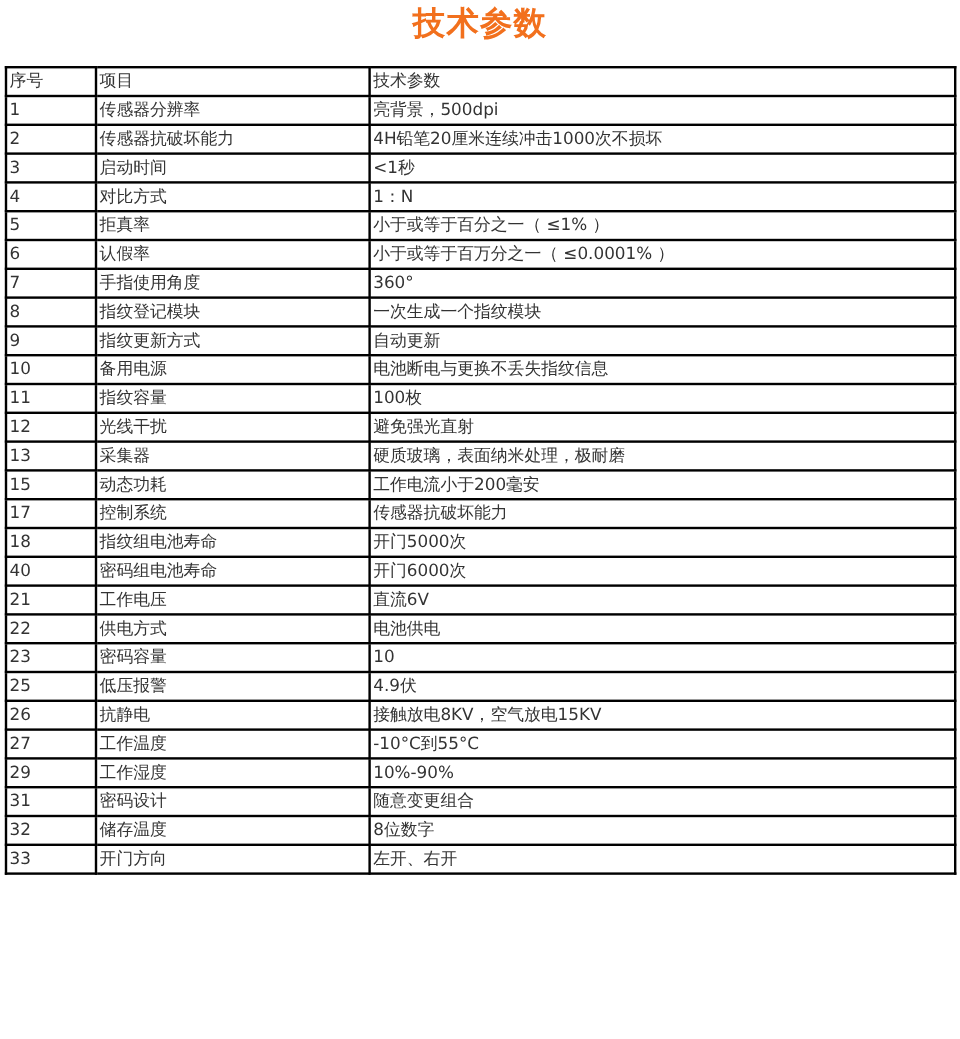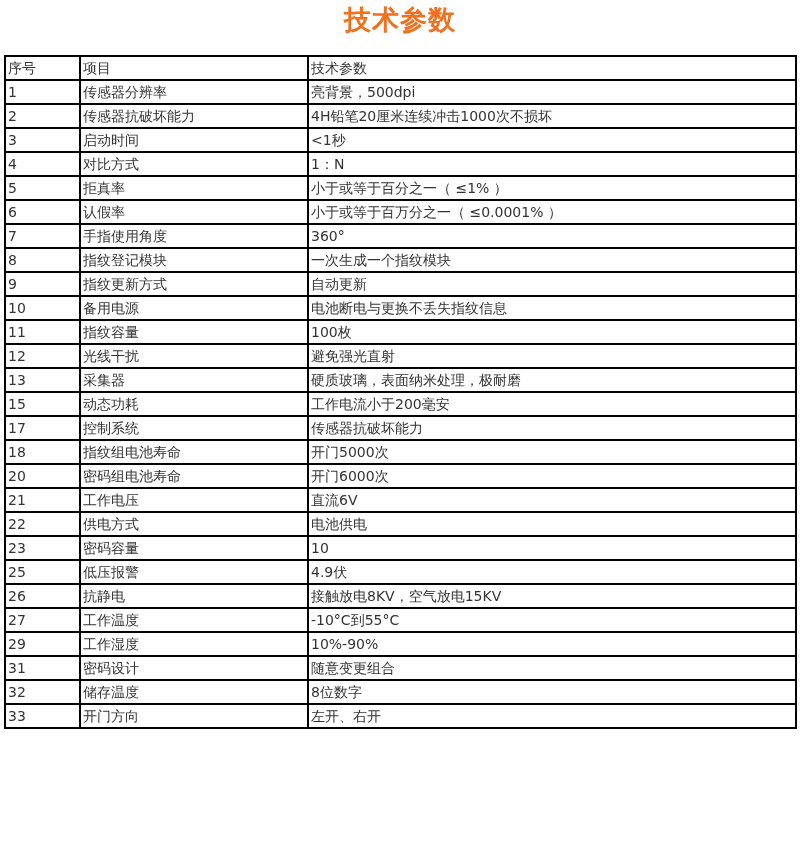--- a/index.html
+++ b/index.html
@@ -150,21 +150,21 @@
         <td>17</td>
         <td>控制系统</td>
         <td>传感器抗破坏能力</td>
       </tr>
       <tr>
         <td>18</td>
         <td>指纹组电池寿命</td>
         <td>开门5000次</td>
       </tr>
       <tr>
-        <td>20</td>
+        <td>40</td>
         <td>密码组电池寿命</td>
         <td>开门6000次</td>
       </tr>
       <tr>
         <td>21</td>
         <td>工作电压</td>
         <td>直流6V</td>
       </tr>
       <tr>
         <td>22</td>

